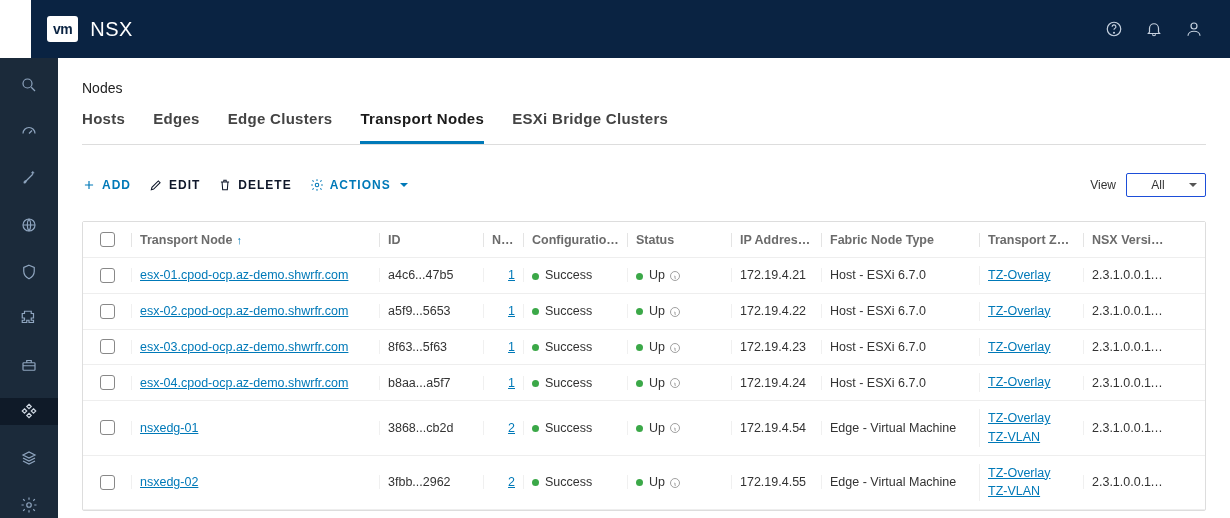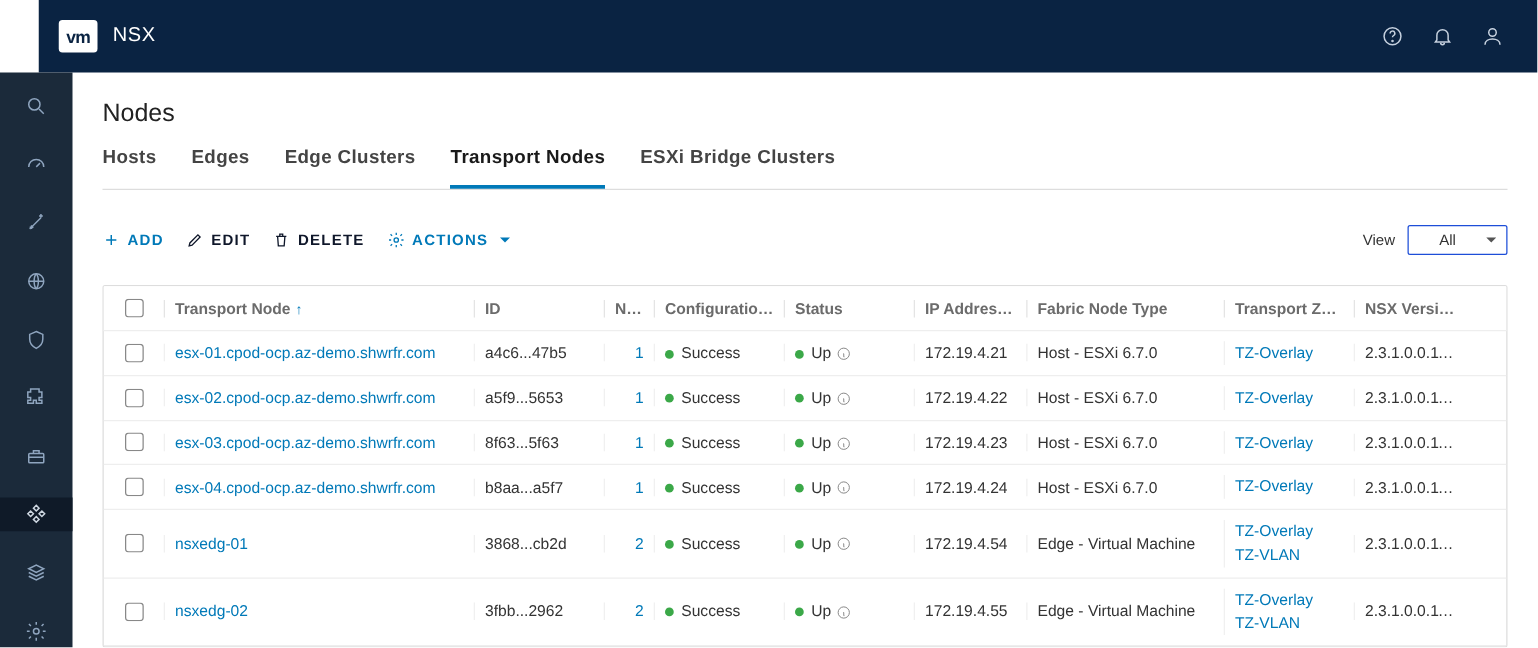--- a/index.html
+++ b/index.html
@@ -26,21 +26,21 @@
     background: #fff;
     color: #0a2342;
     font-weight: 700;
     font-size: 14px;
     padding: 5px 6px;
     border-radius: 3px;
     margin-right: 12px;
     letter-spacing: -0.5px;
   }
   .header-title {
-    font-size: 16px;
+    font-size: 20px;
     font-weight: 400;
     letter-spacing: 0.5px;
   }
   .header-spacer { flex: 1; }
   .header-icon {
     width: 40px;
     height: 40px;
     display: flex;
     align-items: center;
     justify-content: center;
@@ -72,21 +72,21 @@
   .sidebar-item.active { background: #0f1a28; }
   .sidebar-item svg { stroke: #8fa5bf; fill: none; }
   .sidebar-item.light svg { stroke: #cdd6e0; }
 
   .content {
     flex: 1;
     padding: 22px 24px 0 24px;
     overflow: hidden;
   }
   .page-title {
-    font-size: 20px;
+    font-size: 14px;
     font-weight: 400;
     color: #222;
     margin-bottom: 14px;
   }
   .tabs {
     display: flex;
     gap: 28px;
     border-bottom: 1px solid #ddd;
     margin-bottom: 28px;
   }
@@ -176,21 +176,21 @@
   .col-name  { width:248px; }
   .col-id    { width:104px; }
   .col-nvds  { width:40px; text-align:right; }
   .col-conf  { width:104px; }
   .col-status{ width:104px; }
   .col-ips   { width:90px; }
   .col-type  { width:158px; }
   .col-tz    { width:104px; }
   .col-ver   { width:90px; }
 
-  .link { color:#0079b8; cursor:pointer; }
+  .link { color:#0079b8; cursor:pointer;text-decoration:underline; }
   .chk {
     width:15px; height:15px; border:1px solid #888; border-radius:3px; cursor:pointer; display:inline-block; background:#fff;
   }
   .dot-green { display:inline-block; width:7px; height:7px; border-radius:50%; background:#3ba848; margin-right:6px; vertical-align:middle;}
   .info-icn { display:inline-flex; vertical-align:middle; margin-left:4px;}
   .info-icn svg { stroke:#888; fill:none;}
   .sort-up { color:#0079b8; font-size:11px; margin-left:4px;}
   .tz-list span { display:block; line-height:1.5;}
   .trow .cell { color:#333; }
   .ellips { color:#333; }

